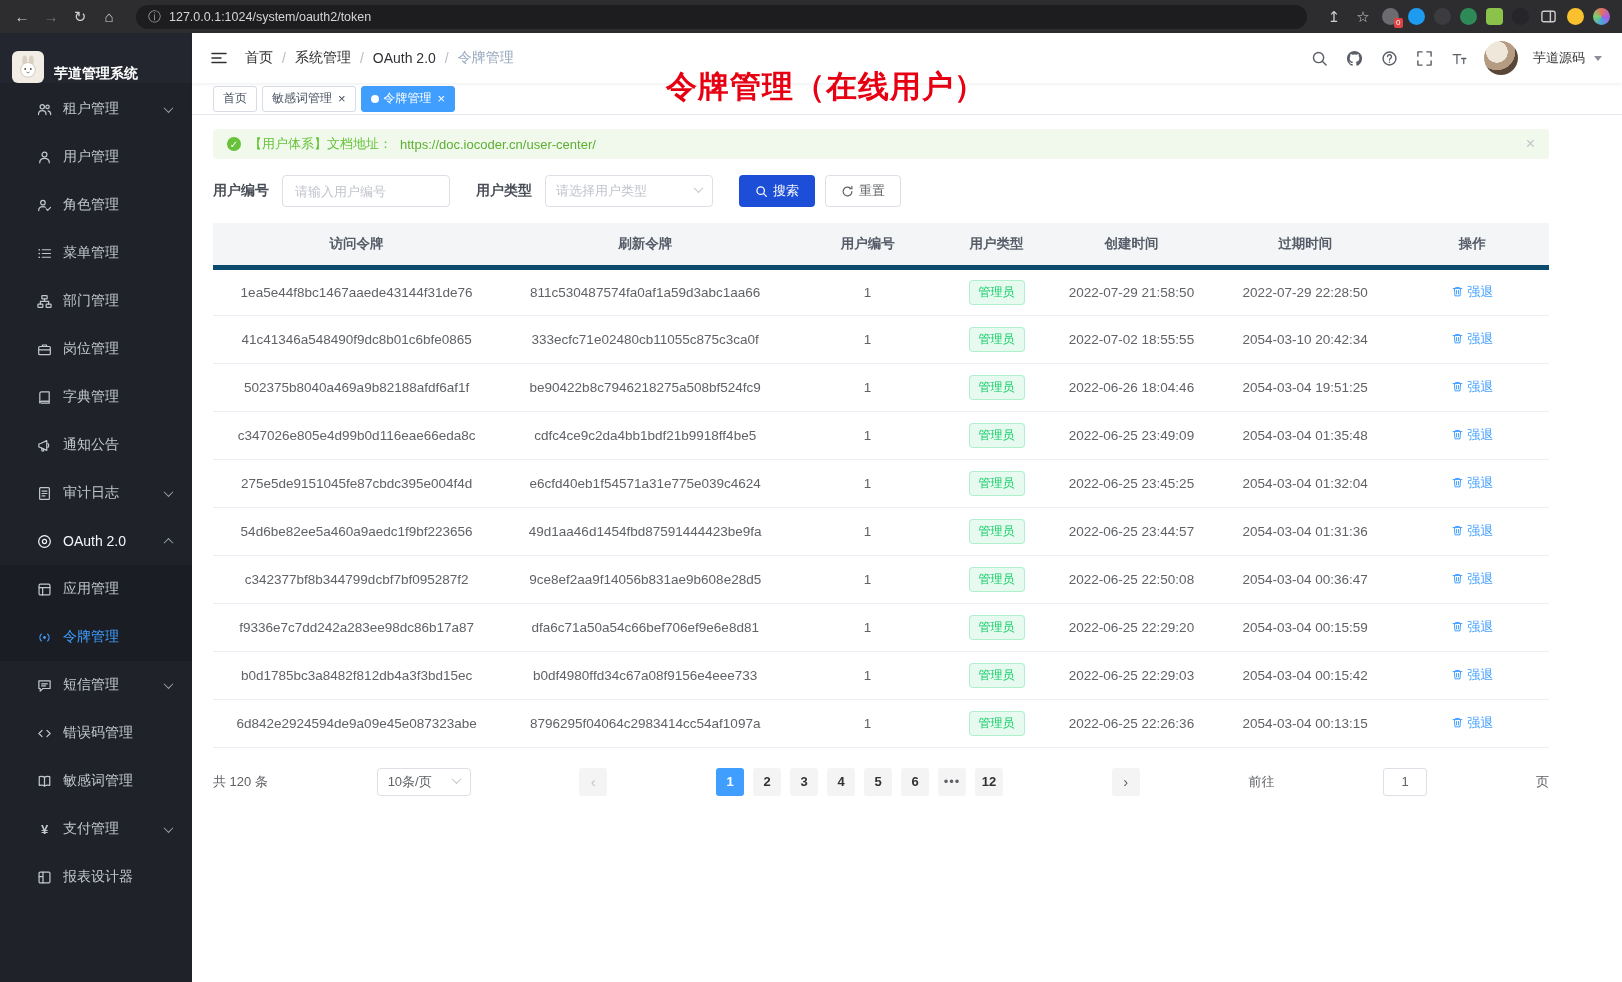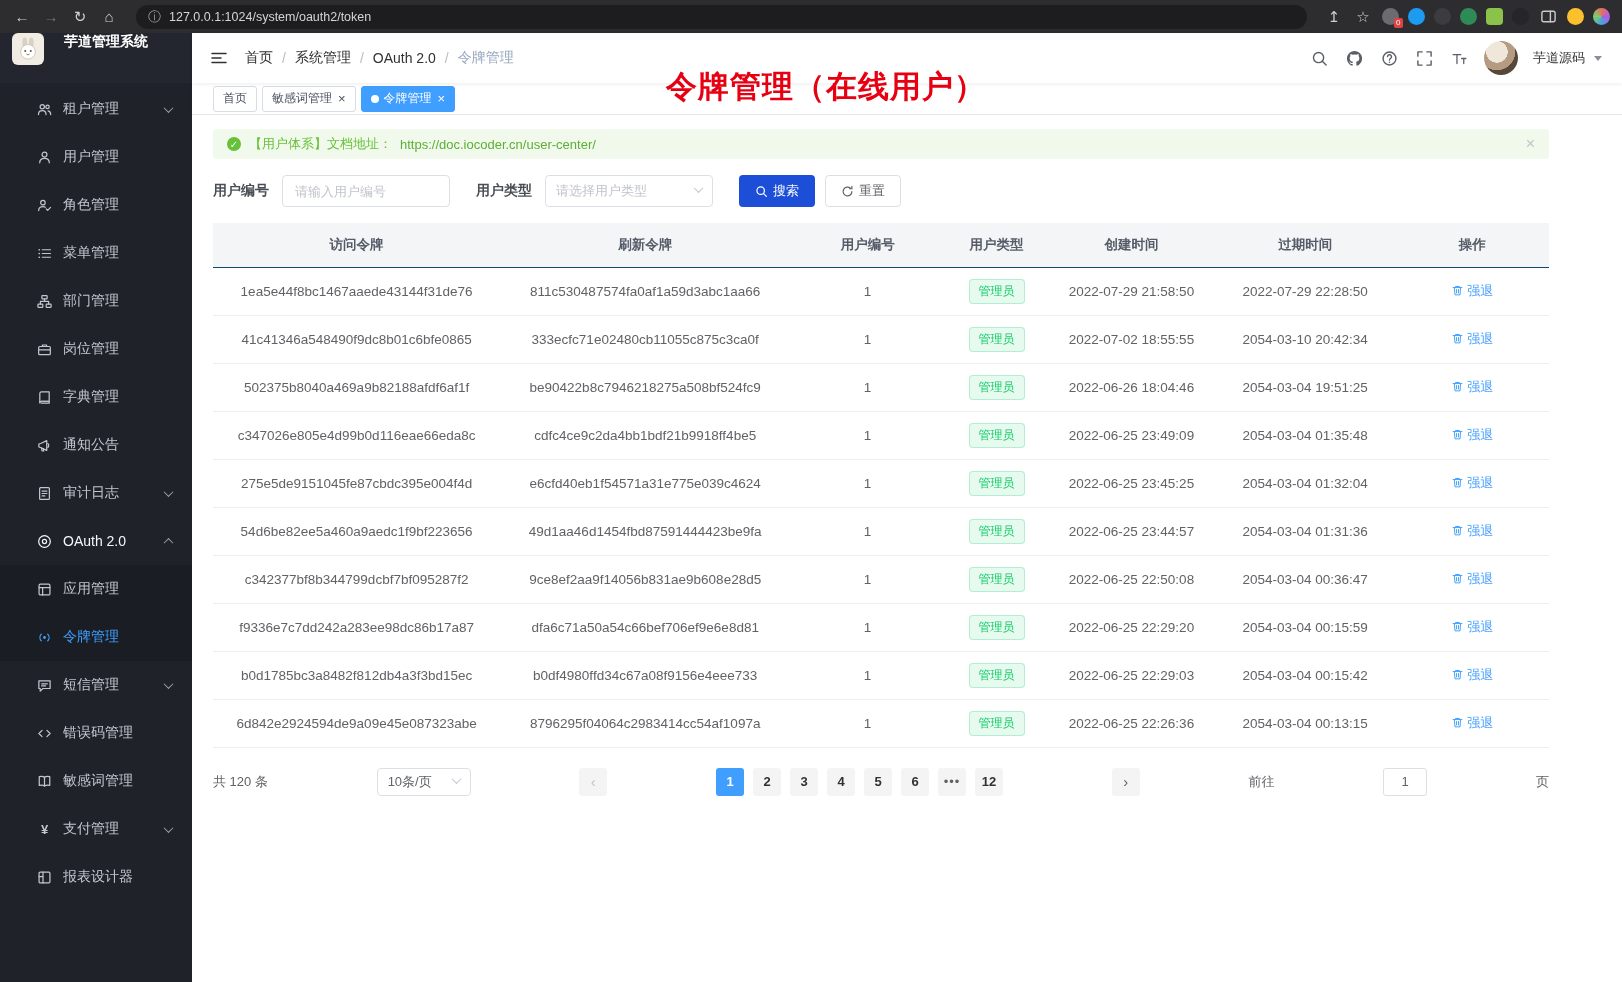--- a/index.html
+++ b/index.html
@@ -21,21 +21,21 @@
   .hicon svg{width:17px;height:17px;stroke:currentColor;fill:none;stroke-width:1.5;stroke-linecap:round;stroke-linejoin:round}
   .hicon svg .f{fill:currentColor;stroke:none}
   .hicon.light{color:#c9c9cb}
   .hicon svg .gh{fill:currentColor;stroke:none}
 
   
   .main-row{display:flex;height:949px}
 
   
   .sidebar{width:192px;flex:0 0 192px;background:#1f2229;display:flex;flex-direction:column;overflow:hidden}
-  .logo{height:50px;display:flex;align-items:flex-start;gap:20px;padding:0 12px;background:#23262e;flex:0 0 auto}
+  .logo{height:50px;display:flex;align-items:flex-end;gap:10px;padding:0 12px;background:#23262e;flex:0 0 auto}
   .logo-img{width:32px;height:32px;border-radius:6px;background:#f2ede4;display:inline-flex;align-items:center;justify-content:center;overflow:hidden}
   .logo-img svg{width:26px;height:26px}
   .logo-title{color:#fff;font-size:14px;font-weight:700;white-space:nowrap}
   .menu{flex:1;padding-top:2px}
   .menu-item{height:48px;display:flex;align-items:center;padding-left:36px;color:#c2c7cf;font-size:14px;cursor:pointer;white-space:nowrap}
   .menu-item.sub{background:#1a1d23}
   .menu-item.active{color:#409eff}
   .menu-item.open{color:#f4f6fa}
   .mi-icon{width:17px;height:17px;display:inline-flex;align-items:center;justify-content:center;font-size:13px;font-weight:700;flex:0 0 auto}
   .mi-icon svg{width:15px;height:15px;fill:none;stroke:currentColor;stroke-width:1.3;stroke-linecap:round;stroke-linejoin:round}
@@ -80,21 +80,21 @@
   .txt-input{width:168px;height:32px;border:1px solid #dcdfe6;border-radius:4px;padding:0 12px;font-size:13px;color:#606266;margin-right:26px;outline:none;font-family:inherit}
   input::placeholder{color:#c0c4cc}
   .select{width:168px;height:32px;border:1px solid #dcdfe6;border-radius:4px;display:flex;align-items:center;justify-content:space-between;padding:0 10px;color:#c0c4cc;font-size:13px;cursor:pointer;background:#fff;margin-right:26px}
   .select .chev{border-color:#c0c4cc;margin:0 0 3px}
   .btn{height:32px;border-radius:4px;display:inline-flex;align-items:center;gap:5px;padding:0 15px;font-size:13px;cursor:pointer;border:1px solid transparent;font-family:inherit}
   .btn svg{width:13px;height:13px;stroke:currentColor;fill:none;stroke-width:1.5;stroke-linecap:round}
   .btn.primary{background:#1d4ed8;color:#fff}
   .btn.plain{background:#fff;border-color:#dcdfe6;color:#606266;margin-left:10px}
 
   .tbl{width:100%;border-collapse:collapse;margin-top:16px;font-size:13.5px;table-layout:fixed}
-  .tbl th{height:44px;background:#f4f5f7;color:#555c68;font-weight:700;text-align:center;border-bottom:1px solid #0c4a6e;font-size:13.5px}
+  .tbl th{height:44px;background:#f4f5f7;color:#555c68;font-weight:700;text-align:center;border-bottom:5px solid #0c4a6e;font-size:13.5px}
   .tbl td{height:48px;border-bottom:1px solid #ebeef5;color:#606266;text-align:center;white-space:nowrap;overflow:hidden}
   .badge-success{display:inline-block;padding:3px 9px;border-radius:4px;background:#e7faf0;color:#13ce66;font-size:12px;border:1px solid rgba(19,206,102,.25)}
   .act{color:#409eff;display:inline-flex;align-items:center;gap:3px;cursor:pointer;font-size:13px}
   .act svg{width:13px;height:13px;stroke:currentColor;fill:none;stroke-width:1.2;stroke-linecap:round}
 
   .pager{display:flex;align-items:center;justify-content:space-between;gap:10px;margin-top:20px;font-size:13px;color:#606266}
   .select.small{width:94px;height:28px;margin:0;color:#606266}
   .pg-btn{min-width:28px;height:28px;border-radius:3px;background:#f4f4f5;display:inline-flex;align-items:center;justify-content:center;font-size:15px;cursor:pointer;color:#606266}
   .pg-btn.prev{color:#c0c4cc}
   .pages{display:inline-flex;gap:9px}

